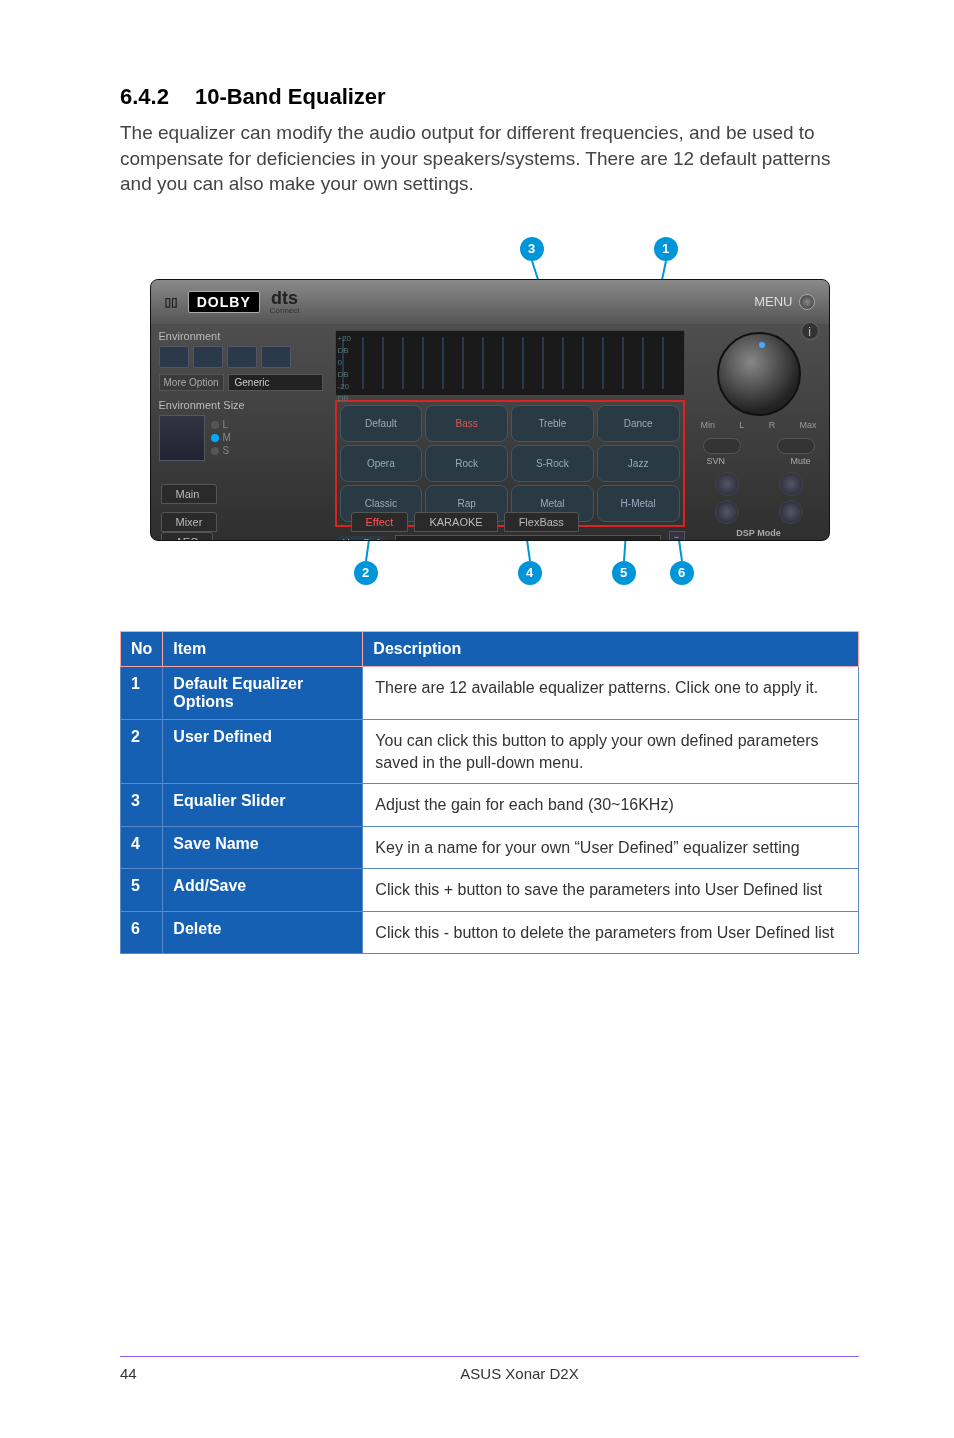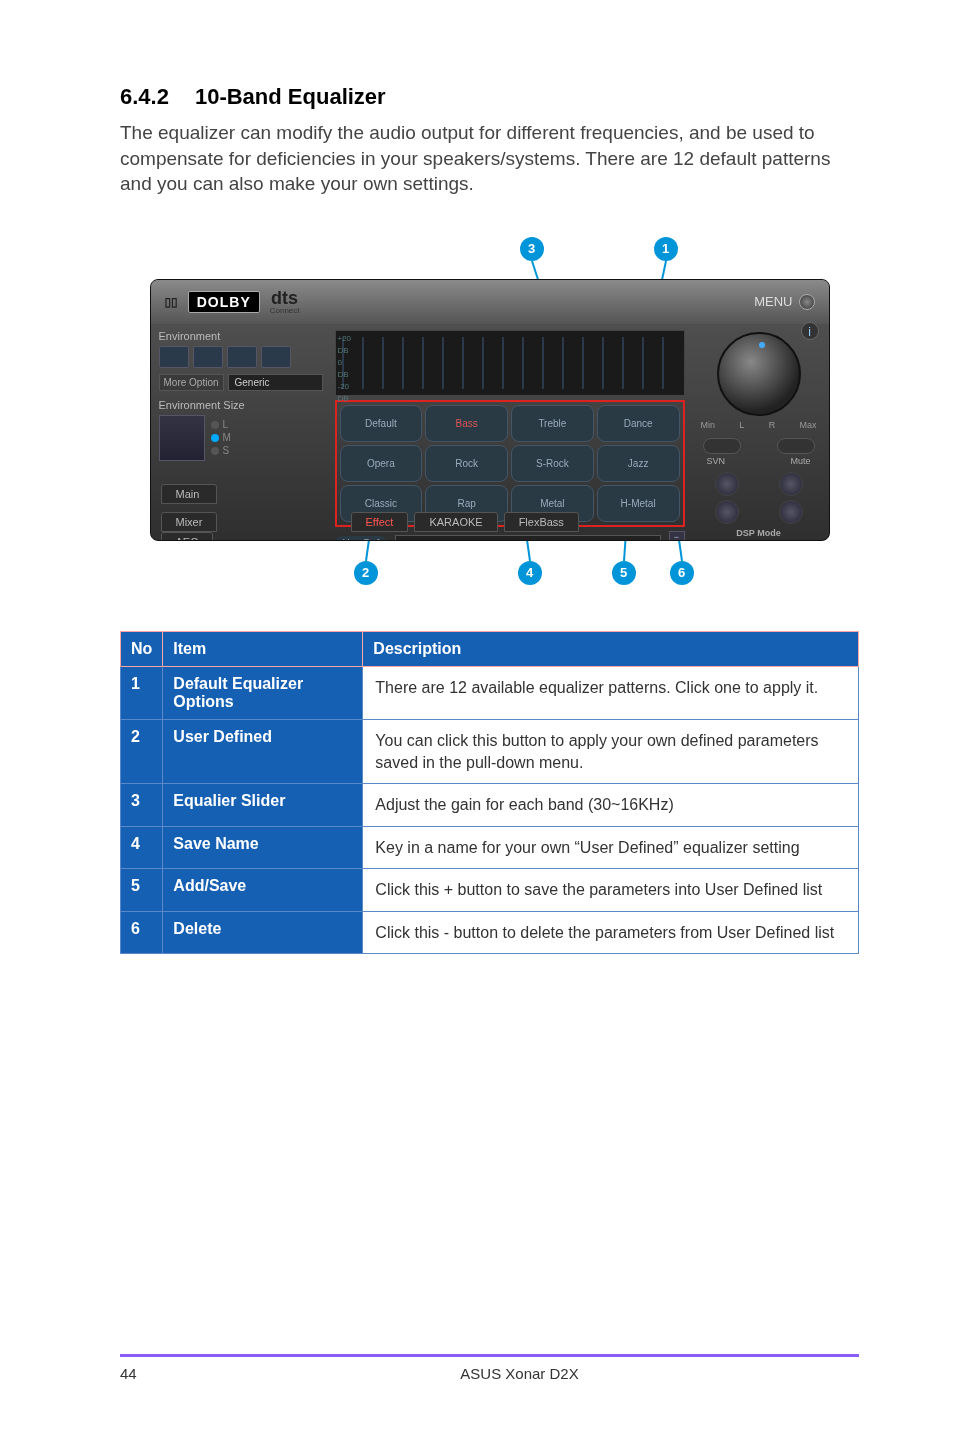--- a/index.html
+++ b/index.html
@@ -147,21 +147,21 @@
     background:#fff; color:#333; border:1px solid #5a88c9;
     padding:10px 12px; vertical-align:top; line-height:1.35;
   }
 
   .footer {
     position:absolute;
     bottom:56px;
     left:0; right:0;
     padding:0 95px 0 120px;
   }
-  .footer-line { border-top:3px solid #8b5cf6; padding-top:8px; display:flex; font-size:15px; color:#333;}
+  .footer-line { border-top:1px solid #8b5cf6; padding-top:8px; display:flex; font-size:15px; color:#333;}
   .footer .pn { width:60px;}
   .footer .ft { flex:1; text-align:center;}
 </style>
 </head>
 <body>
 
 <div class="page">
   <h2>
     <span class="h2-num">6.4.2</span><span>10-Band Equalizer</span>
   </h2>

